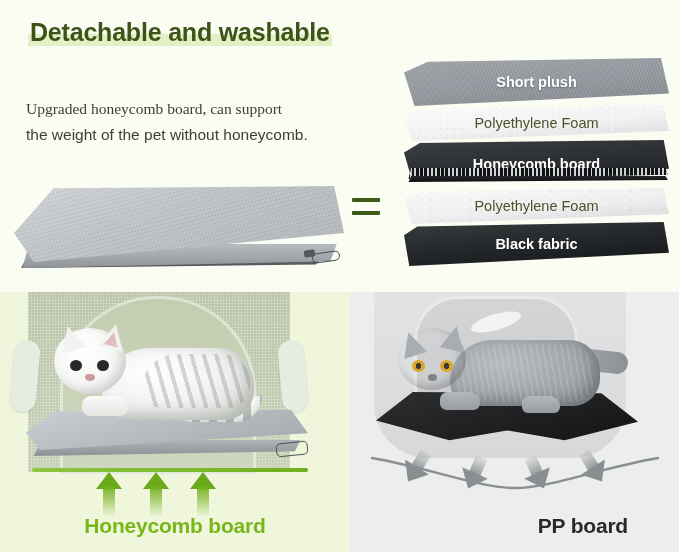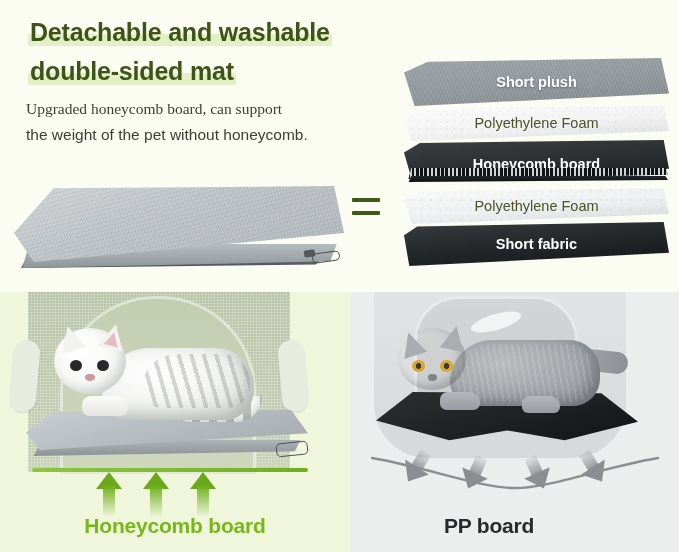--- a/index.html
+++ b/index.html
@@ -345,33 +345,32 @@
     position:absolute;left:1px;top:17px;width:0;height:0;
     border-left:14px solid transparent;border-right:14px solid transparent;
     border-top:17px solid #8a8e91;
   }
   #arrow-dn-1{left:52px;top:158px;transform:rotate(32deg);}
   #arrow-dn-2{left:110px;top:164px;transform:rotate(24deg);}
   #arrow-dn-3{left:172px;top:164px;transform:rotate(-24deg);}
   #arrow-dn-4{left:228px;top:158px;transform:rotate(-32deg);}
 
   #label-right{
-    position:absolute;left:0;top:222px;width:278px;text-align:center;
+    position:absolute;left:0;top:222px;width:278px;text-align:right;
     font-size:21px;font-weight:bold;color:#28292b;letter-spacing:-0.2px;
   }
 </style>
 </head>
 <body>
 
 <div id="page">
 
   <div id="top-section">
 
     <div class="title-line" id="title-1"><span class="hl">Detachable and washable</span></div>
-    <div class="title-line" id="title-2"><span class="hl">double-sided mat</span></div>
 
     <div class="subtitle-line" id="sub-1">Upgraded honeycomb board, can support</div>
     <div class="subtitle-line" id="sub-2">the weight of the pet without honeycomb.</div>
 
     <div id="mat-photo">
       <div id="mat-underside"></div>
       <div id="mat-side"></div>
       <div id="mat-top"></div>
       <div id="mat-texture"></div>
       <div id="mat-zipper">
@@ -411,21 +410,21 @@
 
       <div class="layer" id="layer-3">
         <div class="slab">
           <span class="layer-label">Polyethylene Foam</span>
         </div>
         <div class="tex"></div>
       </div>
 
       <div class="layer" id="layer-4">
         <div class="slab">
-          <span class="layer-label">Short fabric</span>
+          <span class="layer-label">Black fabric</span>
         </div>
       </div>
 
     </div>
   </div>
 
   <div id="bottom-section">
 
     <div id="panel-left">
 

